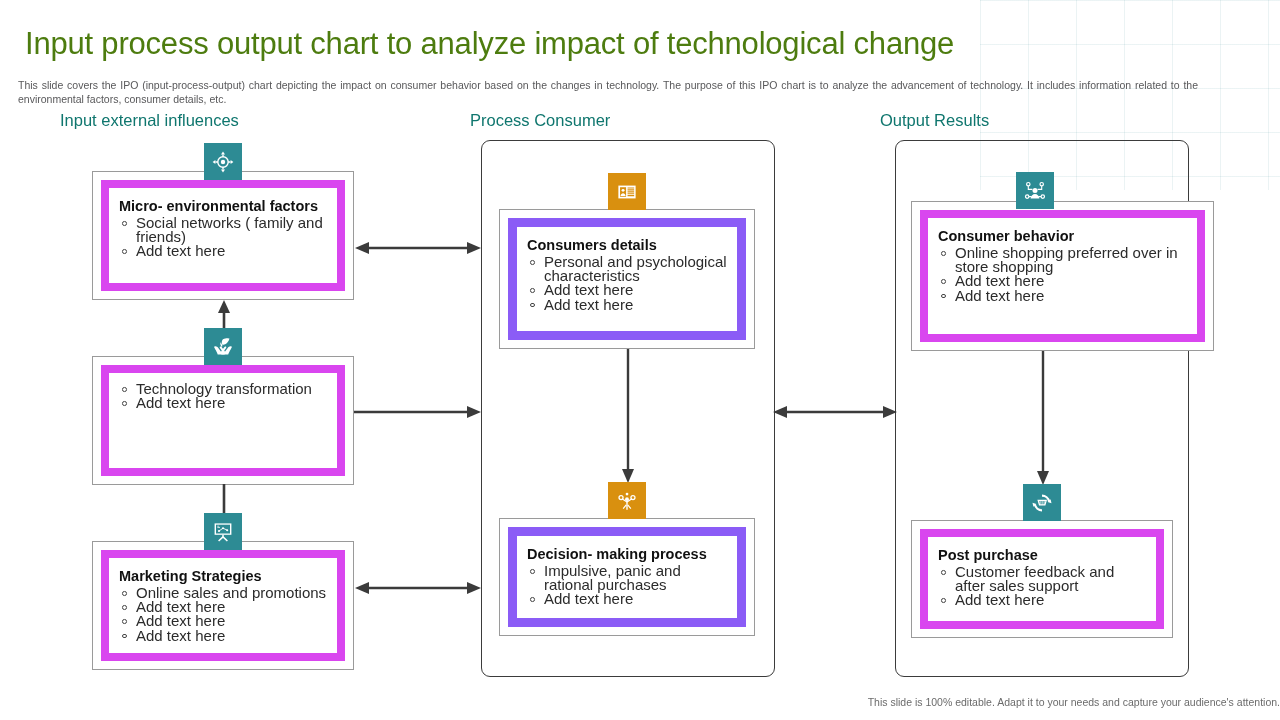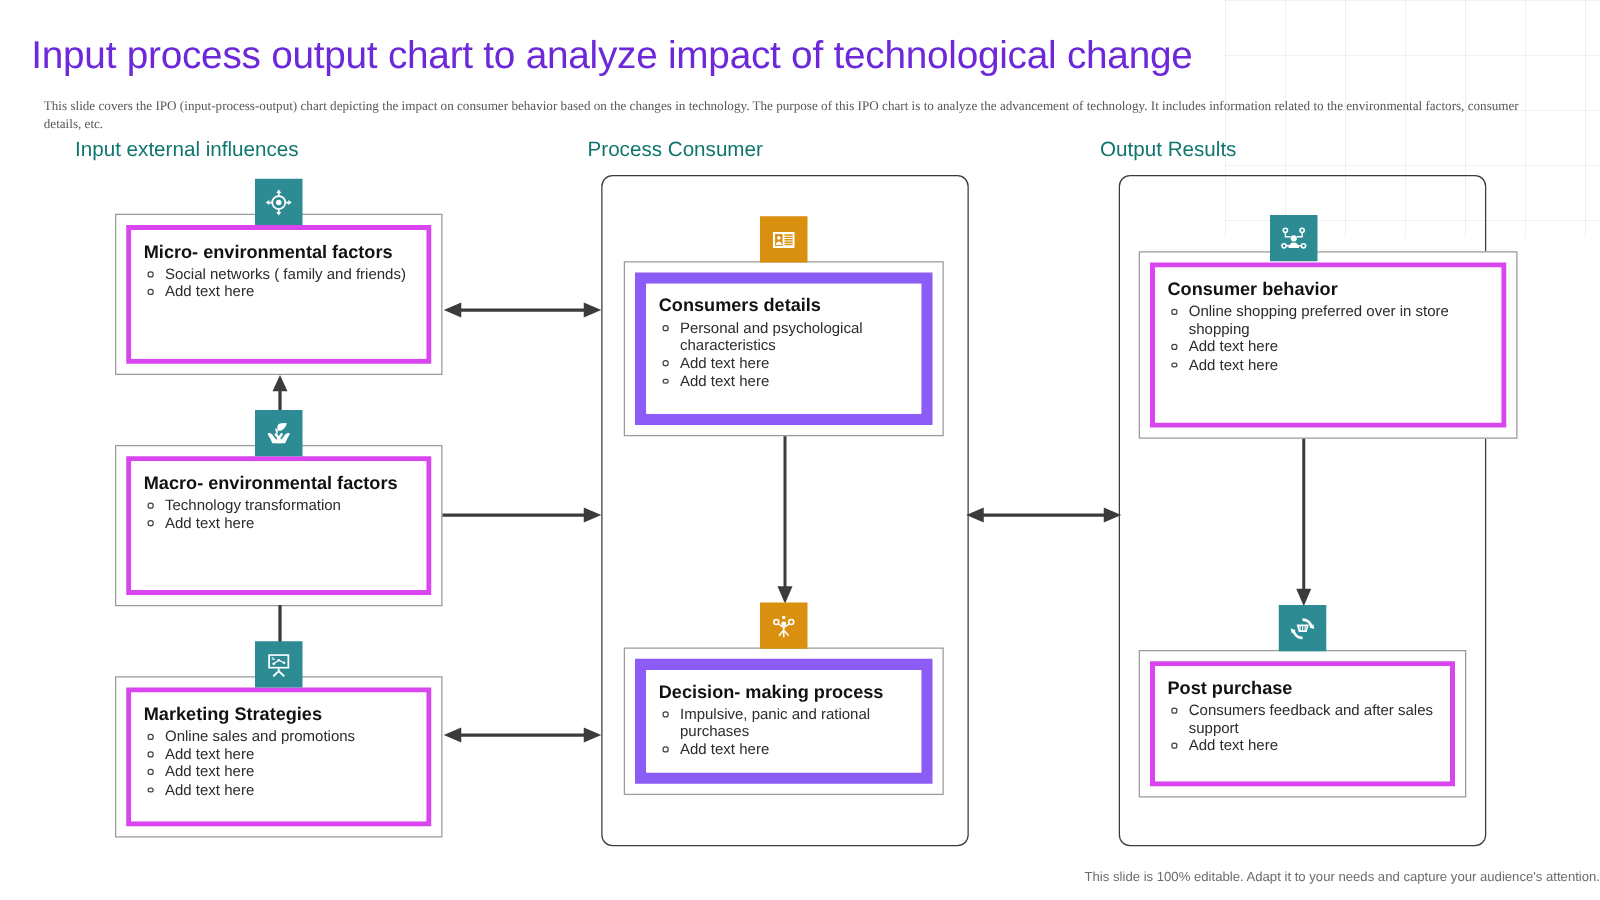--- a/index.html
+++ b/index.html
@@ -15,26 +15,26 @@
     position:absolute;right:0;top:0;width:300px;height:190px;
     background-image:
       linear-gradient(to right, rgba(60,140,150,.10) 1px, transparent 1px),
       linear-gradient(to bottom, rgba(60,140,150,.10) 1px, transparent 1px);
     background-size:48px 44px;
     pointer-events:none;
   }
 
   .title{
     position:absolute;left:25px;top:24px;width:1160px;
-    font-size:31px;line-height:40px;font-weight:400;color:#6d28d9;
+    font-size:31px;line-height:40px;font-weight:400;color:#4d7c0f;
     letter-spacing:-.2px;white-space:nowrap;
   }
   .subtitle{
-    position:absolute;left:35px;top:79px;width:1180px;
-    font-size:10.5px;line-height:13.5px;color:#58585a;text-align:justify;font-family:Liberation Serif, serif;
+    position:absolute;left:18px;top:79px;width:1180px;
+    font-size:10.5px;line-height:13.5px;color:#58585a;text-align:justify;
   }
 
   .col-head{
     position:absolute;font-size:16.5px;font-weight:normal;color:#0f766e;
     text-align:left;
   }
   .col-head.c1{left:60px;top:111px;width:330px;}
   .col-head.c2{left:470px;top:111px;width:320px;}
   .col-head.c3{left:880px;top:111px;width:320px;}
 
@@ -45,33 +45,33 @@
   }
 
   
   .card{
     position:absolute;border:1px solid #9a9a9a;background:#ffffff;
     box-sizing:border-box;
   }
   .card .frame{
     position:absolute;inset:8px;box-sizing:border-box;background:#ffffff;
   }
-  .card.teal .frame{border:4px solid #d946ef;}
+  .card.teal .frame{border:8px solid #d946ef;}
   .card.orange .frame{border:9px solid #8b5cf6;}
   .card .inner{
     position:absolute;inset:0;box-sizing:border-box;
     padding:9px 8px 6px 10px;background:#ffffff;overflow:hidden;
   }
   .card h3{
     margin:0 0 1px 0;font-size:14.5px;line-height:18px;font-weight:bold;
     color:#111111;
   }
   .card ul{margin:0;padding:0;list-style:none;}
   .card li{
-    position:relative;padding-left:17px;font-size:12px;line-height:14.2px;
+    position:relative;padding-left:17px;font-size:15px;line-height:14.2px;
     color:#2b2b2b;margin-bottom:0px;
   }
   .card li:before{
     content:"";position:absolute;left:3px;top:5px;width:4.6px;height:4.6px;
     border:1px solid #444;border-radius:50%;box-sizing:border-box;
   }
 
   
   .icon-tab{
     position:absolute;width:38px;height:37px;display:flex;
@@ -126,21 +126,20 @@
       <path d="M12 22.4 L14 19.6 H10 Z" fill="#ffffff" stroke="none"></path>
       <path d="M1.6 12 L4.4 10 V14 Z" fill="#ffffff" stroke="none"></path>
       <path d="M22.4 12 L19.6 10 V14 Z" fill="#ffffff" stroke="none"></path>
       <path d="M12 4.4 V6.8 M12 17.2 V19.6 M4.4 12 H6.8 M17.2 12 H19.6"></path>
     </svg>
   </div>
 
   <div class="card teal" style="left:92px;top:356px;width:262px;height:129px;">
     <div class="frame">
       <div class="inner">
-        <h3>Macro- environmental factors</h3>
         <ul>
           <li>Technology transformation</li>
           <li>Add text here</li>
         </ul>
       </div>
     </div>
   </div>
   <div class="icon-tab teal" style="left:204px;top:328px;">
     <svg width="24" height="24" viewBox="0 0 24 24">
       <path d="M12 4.2c3.6-1.5 6.4-.6 6.4-.6s-.6 3.4-3.3 5.1c-2 1.3-4 .9-4 .9S10 6.1 12 4.2z" fill="#ffffff"></path>
@@ -243,21 +242,21 @@
       <circle cx="19.8" cy="17.6" r="1.7" fill="none" stroke="#ffffff" stroke-width="1.2"></circle>
       <path d="M5.3 6.9 V10.4 H9.4 M18.7 6.9 V10.4 H14.6 M5.9 17.6 H8.6 M18.1 17.6 H15.4" stroke="#ffffff" stroke-width="1.1" fill="none"></path>
     </svg>
   </div>
 
   <div class="card teal" style="left:911px;top:520px;width:262px;height:118px;">
     <div class="frame">
       <div class="inner">
         <h3>Post purchase</h3>
         <ul>
-          <li>Consumers feedback and after sales support</li>
+          <li>Customer feedback and after sales support</li>
           <li>Add text here</li>
         </ul>
       </div>
     </div>
   </div>
   <div class="icon-tab teal" style="left:1023px;top:484px;">
     <svg width="24" height="24" viewBox="0 0 24 24">
       <path d="M12 3.6a8.4 8.4 0 0 1 8.2 6.6l-2.1.5A6.25 6.25 0 0 0 12 5.8z" fill="#ffffff"></path>
       <path d="M20.6 8.2 L21.5 12.2 L17.6 11.1 Z" fill="#ffffff"></path>
       <path d="M12 20.4a8.4 8.4 0 0 1-8.2-6.6l2.1-.5A6.25 6.25 0 0 0 12 18.2z" fill="#ffffff"></path>

